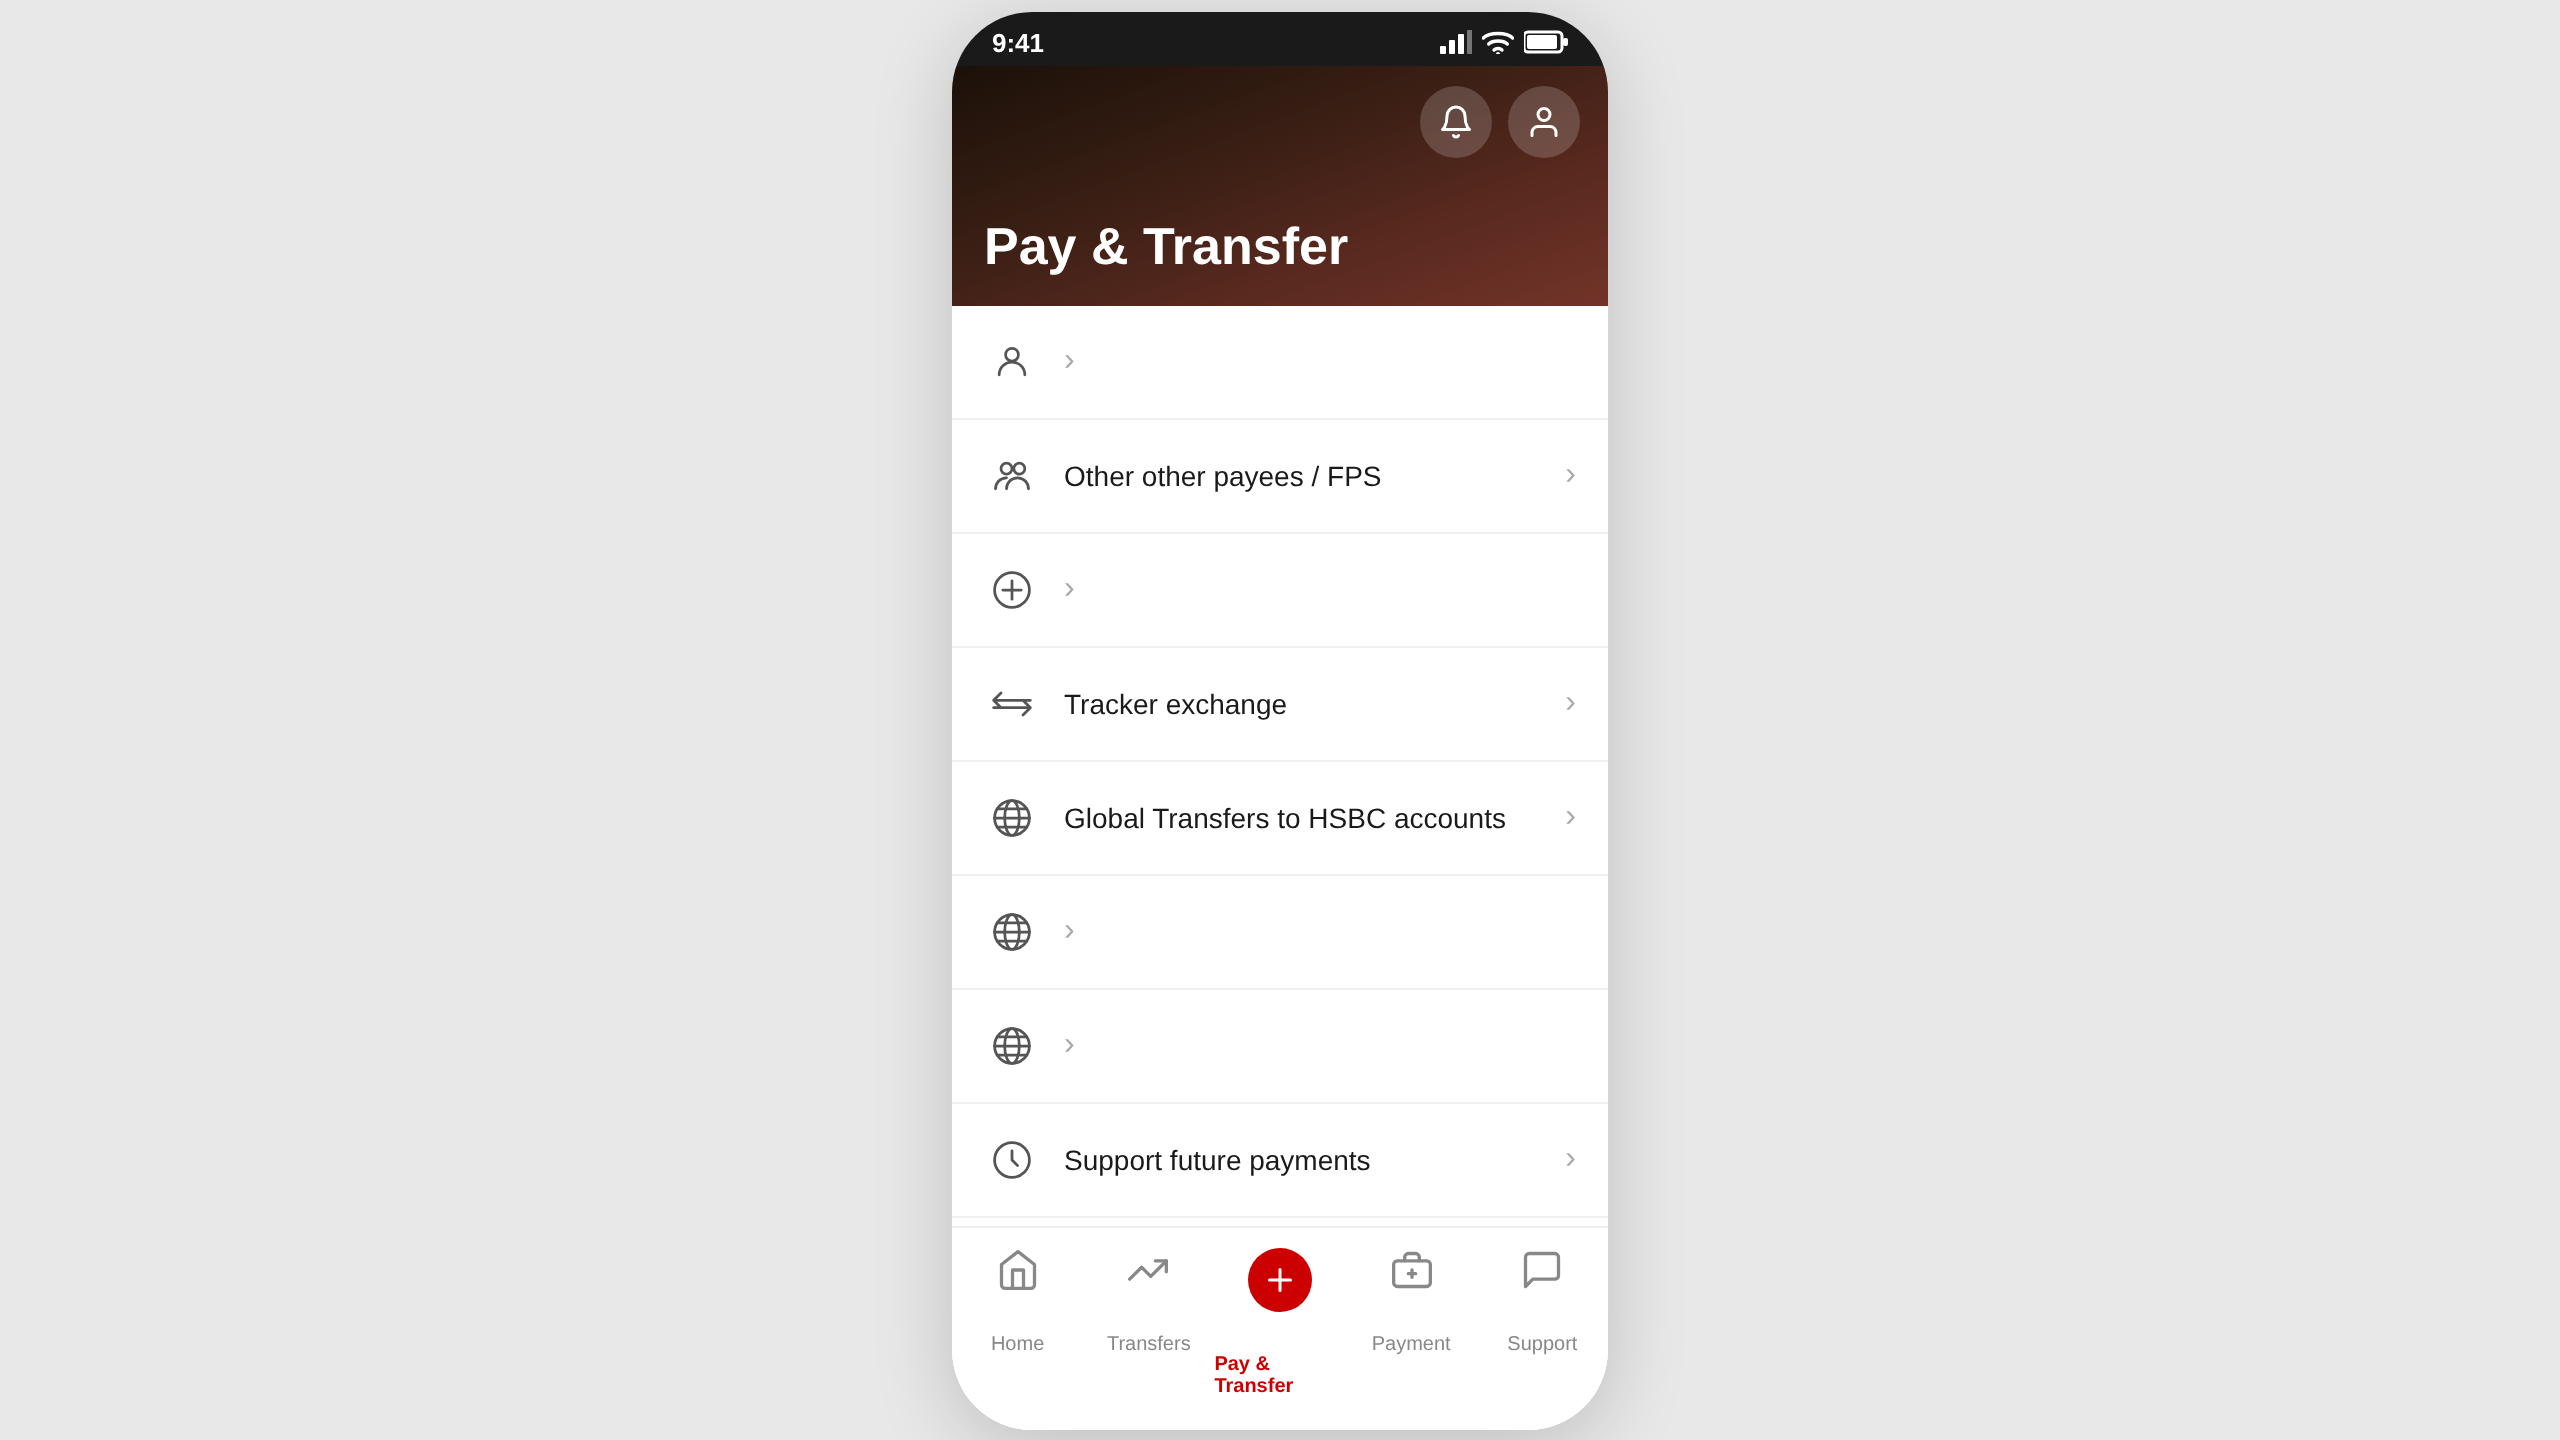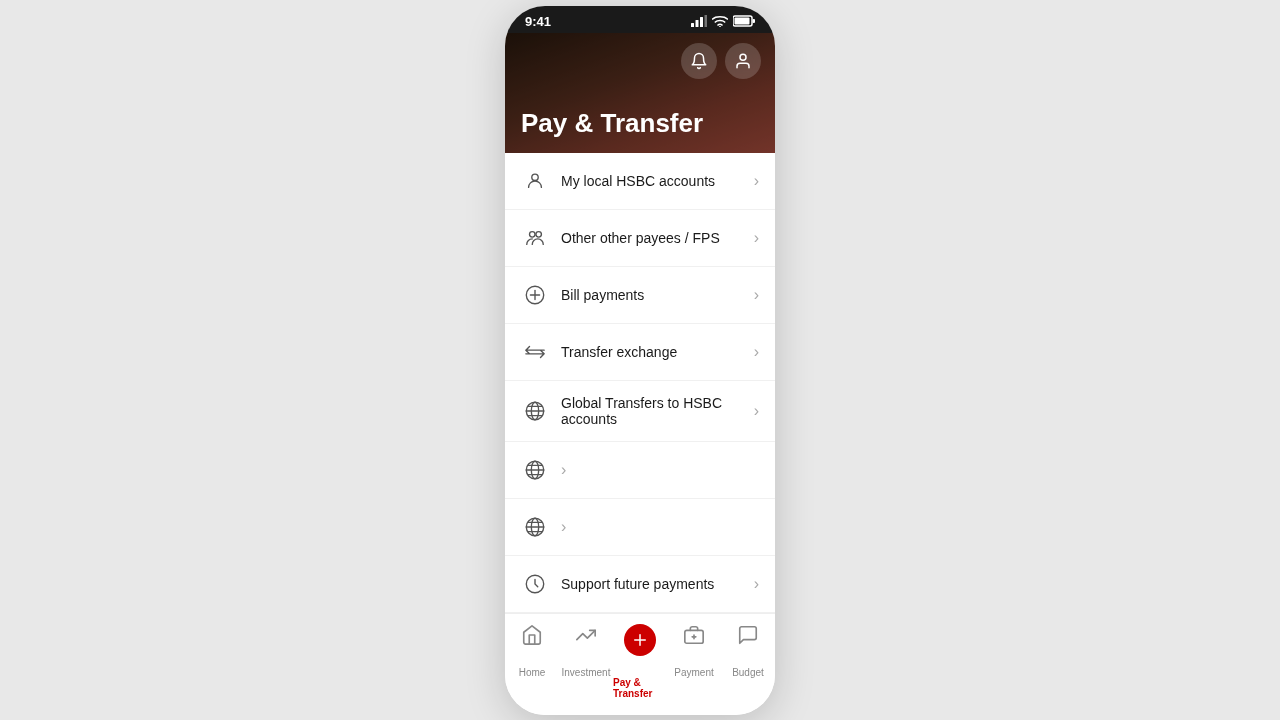--- a/index.html
+++ b/index.html
@@ -6,21 +6,21 @@
     body {
       background: #e8e8e8;
       display: flex;
       justify-content: center;
       align-items: center;
       width: 1280px;
       height: 720px;
       font-family: -apple-system, BlinkMacSystemFont, 'Segoe UI', sans-serif;
     }
     .phone-wrapper {
-      width: 270px;
+      width: 328px;
       background: #fff;
       border-radius: 40px;
       box-shadow: 0 8px 40px rgba(0,0,0,0.18);
       overflow: hidden;
       position: relative;
     }
     
     .status-bar {
       background: #1a1a1a;
       display: flex;
@@ -211,21 +211,20 @@
   <div class="content-scroll">
     <div class="menu-list">
 
       <div class="menu-item">
         <div class="menu-icon">
           <svg viewBox="0 0 24 24">
               <circle cx="12" cy="8" r="3.5"></circle>
               <path d="M5 19c0-3.866 3.134-7 7-7s7 3.134 7 7"></path>
             </svg>
         </div>
-        <span class="menu-label">My local HSBC accounts</span>
         <span class="menu-arrow">›</span>
       </div>
 
       <div class="menu-item">
         <div class="menu-icon">
           <svg viewBox="0 0 24 24">
               <circle cx="9" cy="8" r="3"></circle>
               <path d="M3 19c0-3.314 2.686-6 6-6"></path>
               <circle cx="16" cy="8" r="3"></circle>
               <path d="M21 19c0-3.314-2.686-6-6-6s-6 2.686-6 6"></path>
@@ -236,31 +235,30 @@
       </div>
 
       <div class="menu-item">
         <div class="menu-icon">
           <svg viewBox="0 0 24 24">
               <circle cx="12" cy="12" r="9.5"></circle>
               <line x1="12" y1="7" x2="12" y2="17"></line>
               <line x1="7" y1="12" x2="17" y2="12"></line>
             </svg>
         </div>
-        <span class="menu-label">Bill payments</span>
         <span class="menu-arrow">›</span>
       </div>
 
       <div class="menu-item">
         <div class="menu-icon">
           <svg viewBox="0 0 24 24">
               <path d="M2 10h20M2 10l4-4M2 10l4 4M22 14H2M22 14l-4-4M22 14l-4 4"></path>
             </svg>
         </div>
-        <span class="menu-label">Transfer exchange</span>
+        <span class="menu-label">Tracker exchange</span>
         <span class="menu-arrow">›</span>
       </div>
 
       <div class="menu-item">
         <div class="menu-icon">
           <svg viewBox="0 0 24 24">
               <circle cx="12" cy="12" r="9.5"></circle>
               <ellipse cx="12" cy="12" rx="4" ry="9.5"></ellipse>
               <line x1="2.5" y1="12" x2="21.5" y2="12"></line>
               <line x1="4" y1="7" x2="20" y2="7"></line>
@@ -326,21 +324,21 @@
         <polyline points="9 22 9 12 15 12 15 22"></polyline>
       </svg>
       <span class="nav-label">Home</span>
     </div>
 
     <div class="nav-item">
       <svg width="22" height="22" viewBox="0 0 24 24" fill="none" stroke="#888" stroke-width="1.8" stroke-linecap="round" stroke-linejoin="round">
         <polyline points="22 7 13.5 15.5 8.5 10.5 2 17"></polyline>
         <polyline points="16 7 22 7 22 13"></polyline>
       </svg>
-      <span class="nav-label">Investment</span>
+      <span class="nav-label">Transfers</span>
     </div>
 
     <div class="nav-item active">
       <div class="nav-active-badge">
         <svg width="18" height="18" viewBox="0 0 24 24" fill="none" stroke="white" stroke-width="2" stroke-linecap="round">
           <line x1="12" y1="5" x2="12" y2="19"></line>
           <line x1="5" y1="12" x2="19" y2="12"></line>
         </svg>
       </div>
       <span class="nav-label" style="color:#cc0000; font-weight:600;">Pay &amp; Transfer</span>
@@ -353,17 +351,17 @@
         <line x1="12" y1="12" x2="12" y2="16"></line>
         <line x1="10" y1="14" x2="14" y2="14"></line>
       </svg>
       <span class="nav-label">Payment</span>
     </div>
 
     <div class="nav-item">
       <svg width="22" height="22" viewBox="0 0 24 24" fill="none" stroke="#888" stroke-width="1.8" stroke-linecap="round" stroke-linejoin="round">
         <path d="M21 15a2 2 0 0 1-2 2H7l-4 4V5a2 2 0 0 1 2-2h14a2 2 0 0 1 2 2z"></path>
       </svg>
-      <span class="nav-label">Budget</span>
+      <span class="nav-label">Support</span>
     </div>
 
   </div>
 </div>
 
 </body></html>

